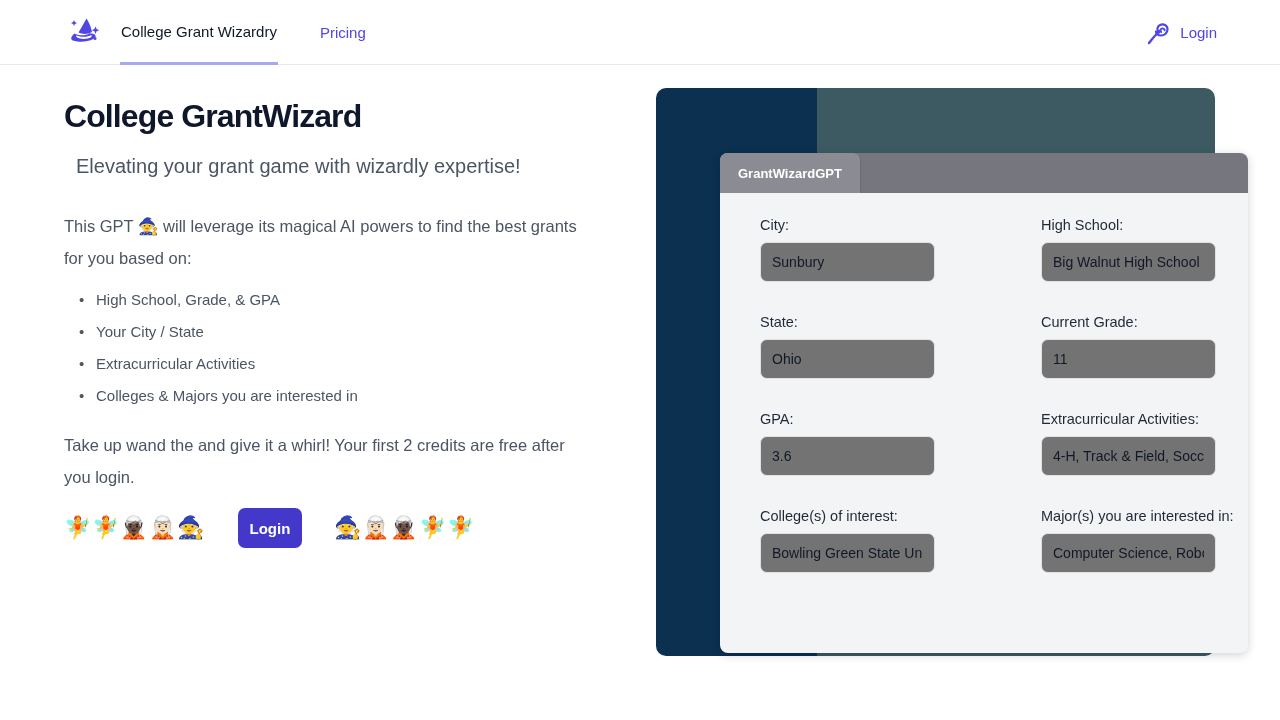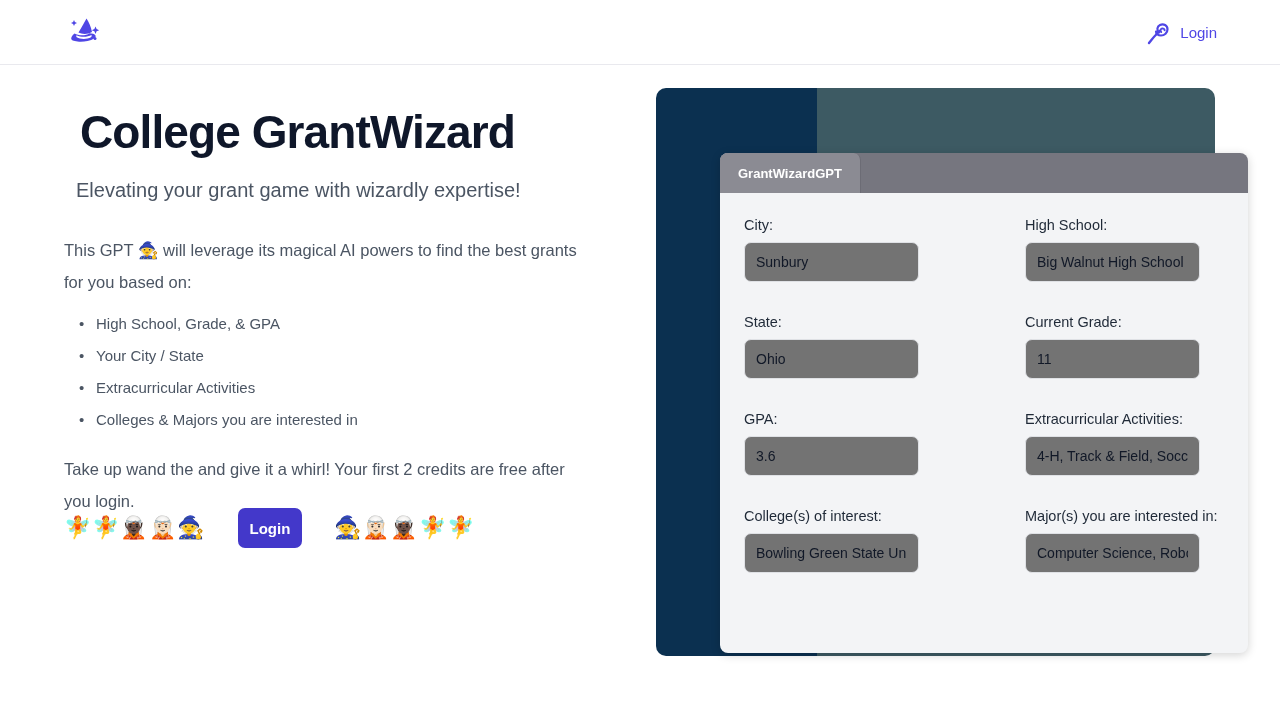--- a/index.html
+++ b/index.html
@@ -65,22 +65,22 @@
   }
   .wand-icon { width: 26px; height: 26px; display:block; }
 
   
   .left-col {
     position: absolute;
     left: 64px; top: 88px;
     width: 540px;
   }
   .hero-title {
-    margin: 16px;
-    font-size: 46px;
+    margin: 0;
+    font-size: 32px;
     line-height: 56px;
     font-weight: bold;
     letter-spacing: -0.9px;
     color: #0f172a;
   }
   .hero-subtitle {
     margin: 8px;
     padding-left: 4px;
     font-size: 20px;
     line-height: 28px;
@@ -181,20 +181,21 @@
     display: flex;
     align-items: center;
     padding: 0 18px;
     border-top-left-radius: 7px;
     border-top-right-radius: 7px;
     border-right: 1px solid #6c6c75;
     cursor: pointer;
   }
   .form-area {
     padding: 24px 24px 0 24px;
+    margin-left: 16px;
   }
   .form-grid {
     display: grid;
     grid-template-columns: 228px 228px;
     column-gap: 53px;
     row-gap: 0px;
   }
   .field { margin-bottom: 32px; }
   .field-label {
     display: block;
@@ -228,20 +229,28 @@
     <svg width="38" height="38" viewBox="0 0 38 38">
       <path d="M21.5 5.5 C19.5 9 16.5 14.5 13.5 19.5 C17 21.5 23 21.5 27 19 C26 14 24 9 21.5 5.5 Z" fill="#4f46e5"></path>
       <path d="M9.5 20.5 C7 22.5 5.5 25 6.5 26.5 C8 28.5 16 29.5 22.5 28 C28 26.8 31.5 24.5 30.5 22.5 C29.8 21 27 20.2 24.5 20.2 C21 23 13.5 23 9.5 20.5 Z" fill="#4f46e5"></path>
       <path d="M11.5 22.2 C16 24.5 22.5 24.3 26.5 22 C26.8 23 26.6 23.8 26 24.3 C21.8 26.4 15.5 26.4 11.8 24.3 C11.2 23.8 11.2 23 11.5 22.2 Z" fill="#ffffff"></path>
       <path d="M30.5 13.5 l1.1 2.6 l2.6 1.1 l-2.6 1.1 l-1.1 2.6 l-1.1-2.6 l-2.6-1.1 l2.6-1.1 Z" fill="#4f46e5"></path>
       <path d="M9 7 l0.9 2.1 l2.1 0.9 l-2.1 0.9 l-0.9 2.1 l-0.9-2.1 l-2.1-0.9 l2.1-0.9 Z" fill="#4f46e5"></path>
       <circle cx="30" cy="25.5" r="1.5" fill="#4f46e5"></circle>
     </svg>
   </div>
 
+  <div class="nav-links">
+    <div class="nav-item active">
+      <span>College Grant Wizardry</span>
+    </div>
+    <div class="nav-item link">
+      <span>Pricing</span>
+    </div>
+  </div>
 
   <div class="nav-login">
     <span>
       <svg class="wand-icon" viewBox="0 0 26 26">
         <path d="M4 23 C7 19 11 14.5 14.5 11" stroke="#4f46e5" stroke-width="2.4" fill="none" stroke-linecap="round"></path>
         <path d="M14 12.5 C11.5 10 12 6.5 15 5 C18.5 3.2 22.5 5.5 22.5 9.2 C22.5 12.8 19.5 15.5 16 15.5 C13 15.5 11 13.8 11 11.5" stroke="#4f46e5" stroke-width="2.2" fill="none" stroke-linecap="round"></path>
         <path d="M16.2 12 C15 11 15.3 9.2 16.7 8.6 C18.2 8 19.6 9 19.6 10.3" stroke="#4f46e5" stroke-width="2" fill="none" stroke-linecap="round"></path>
       </svg>
     </span>
     <span class="nav-login-label">Login</span>

